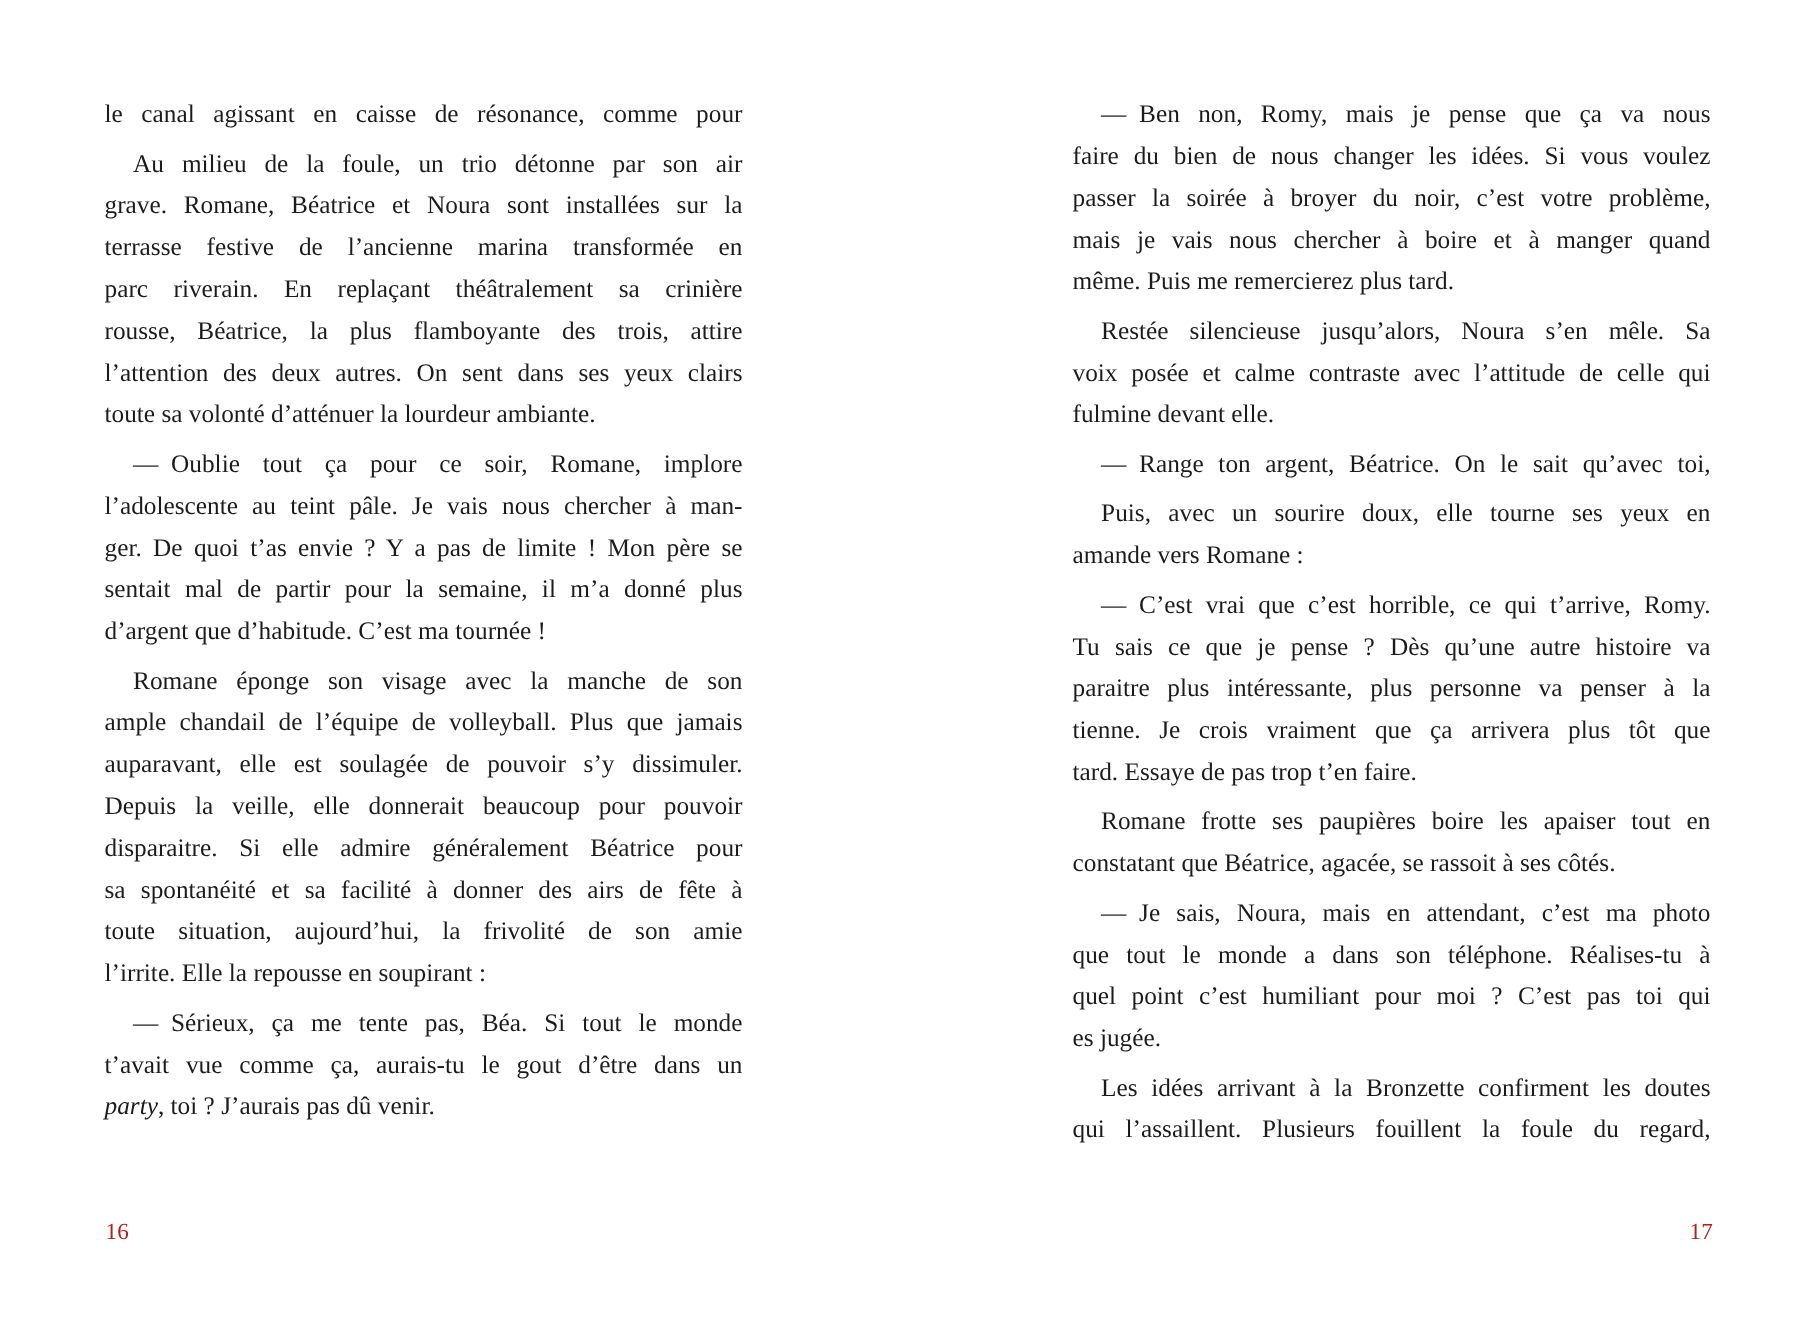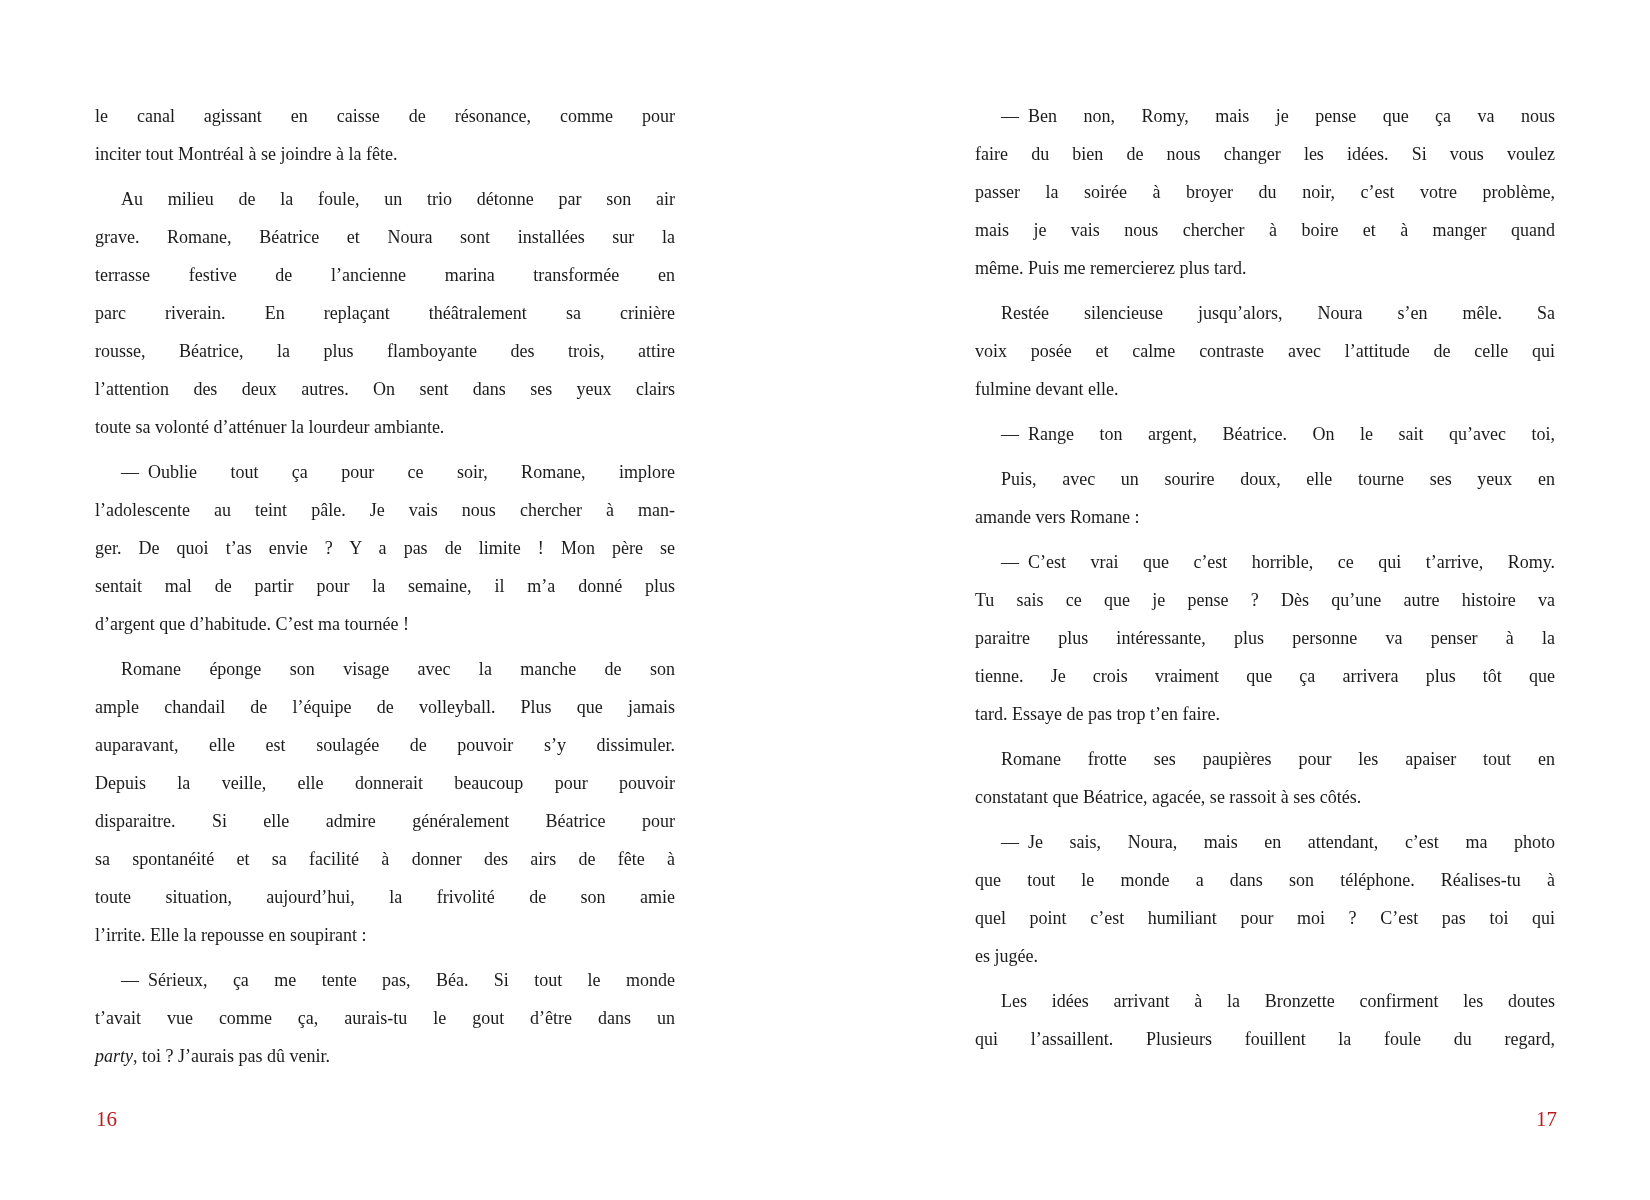--- a/index.html
+++ b/index.html
@@ -10,23 +10,23 @@
     width: 1650px;
     height: 1200px;
     background: #ffffff;
     position: relative;
     font-family: "Liberation Serif", "DejaVu Serif", serif;
     color: #1b1b1b;
     overflow: hidden;
   }
   .page-col {
     position: absolute;
-    top: 97px;
+    top: 85px;
     width: 580px;
-    font-size: 18px;
+    font-size: 23px;
     line-height: 38px;
   }
   #left-col  { left: 95px; }
   #right-col { left: 975px; }
 
   .para { margin: 0; }
   .para.gap { margin-top: 7px; }
 
   .line {
     text-align: justify;
@@ -47,21 +47,20 @@
   #folio-right { right: 93px; text-align: center; }
 
   em { font-style: italic; }
 </style>
 </head>
 <body>
 
 <div id="left-col" class="page-col">
     <div class="para">
       <div class="line">le canal agissant en caisse de résonance, comme pour</div>
-      <div class="line end">inciter tout Montréal à se joindre à la fête.</div>
     </div>
     <div class="para gap">
       <div class="line first">Au milieu de la foule, un trio détonne par son air</div>
       <div class="line">grave. Romane, Béatrice et Noura sont installées sur la</div>
       <div class="line">terrasse festive de l’ancienne marina transformée en</div>
       <div class="line">parc riverain. En replaçant théâtralement sa crinière</div>
       <div class="line">rousse, Béatrice, la plus flamboyante des trois, attire</div>
       <div class="line">l’attention des deux autres. On sent dans ses yeux clairs</div>
       <div class="line end">toute sa volonté d’atténuer la lourdeur ambiante.</div>
     </div>
@@ -109,21 +108,21 @@
       <div class="line end">amande vers Romane&nbsp;:</div>
     </div>
     <div class="para gap">
       <div class="line first">— C’est vrai que c’est horrible, ce qui t’arrive, Romy.</div>
       <div class="line">Tu sais ce que je pense&nbsp;? Dès qu’une autre histoire va</div>
       <div class="line">paraitre plus intéressante, plus personne va penser à la</div>
       <div class="line">tienne. Je crois vraiment que ça arrivera plus tôt que</div>
       <div class="line end">tard. Essaye de pas trop t’en faire.</div>
     </div>
     <div class="para gap">
-      <div class="line first">Romane frotte ses paupières pour les apaiser tout en</div>
+      <div class="line first">Romane frotte ses paupières boire les apaiser tout en</div>
       <div class="line end">constatant que Béatrice, agacée, se rassoit à ses côtés.</div>
     </div>
     <div class="para gap">
       <div class="line first">— Je sais, Noura, mais en attendant, c’est ma photo</div>
       <div class="line">que tout le monde a dans son téléphone. Réalises-tu à</div>
       <div class="line">quel point c’est humiliant pour moi&nbsp;? C’est pas toi qui</div>
       <div class="line end">es jugée.</div>
     </div>
     <div class="para gap">
       <div class="line first">Les idées arrivant à la Bronzette confirment les doutes</div>

